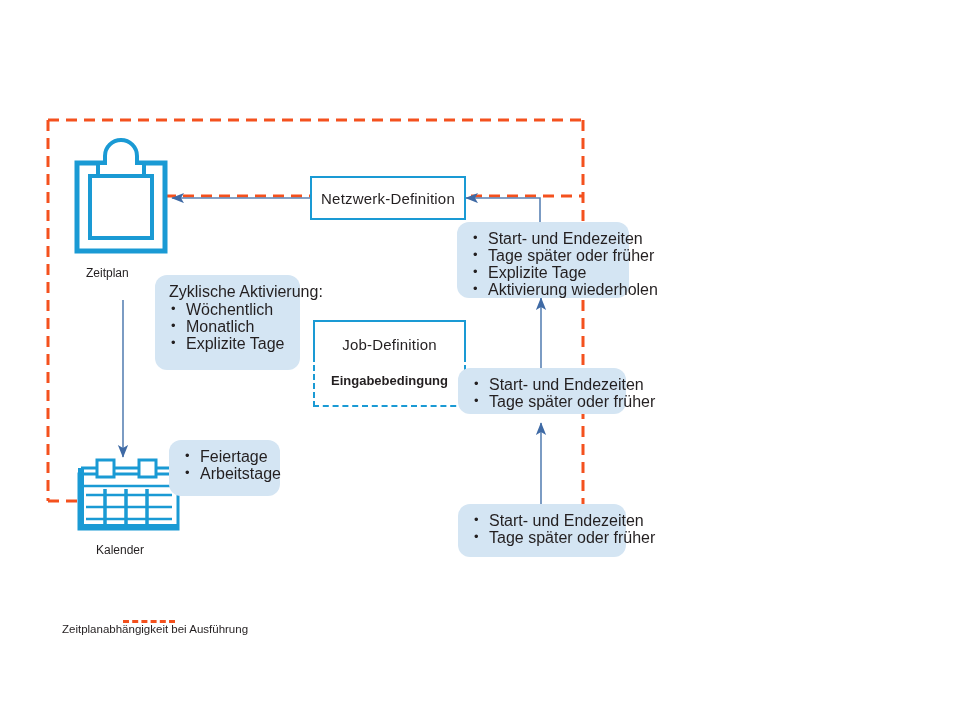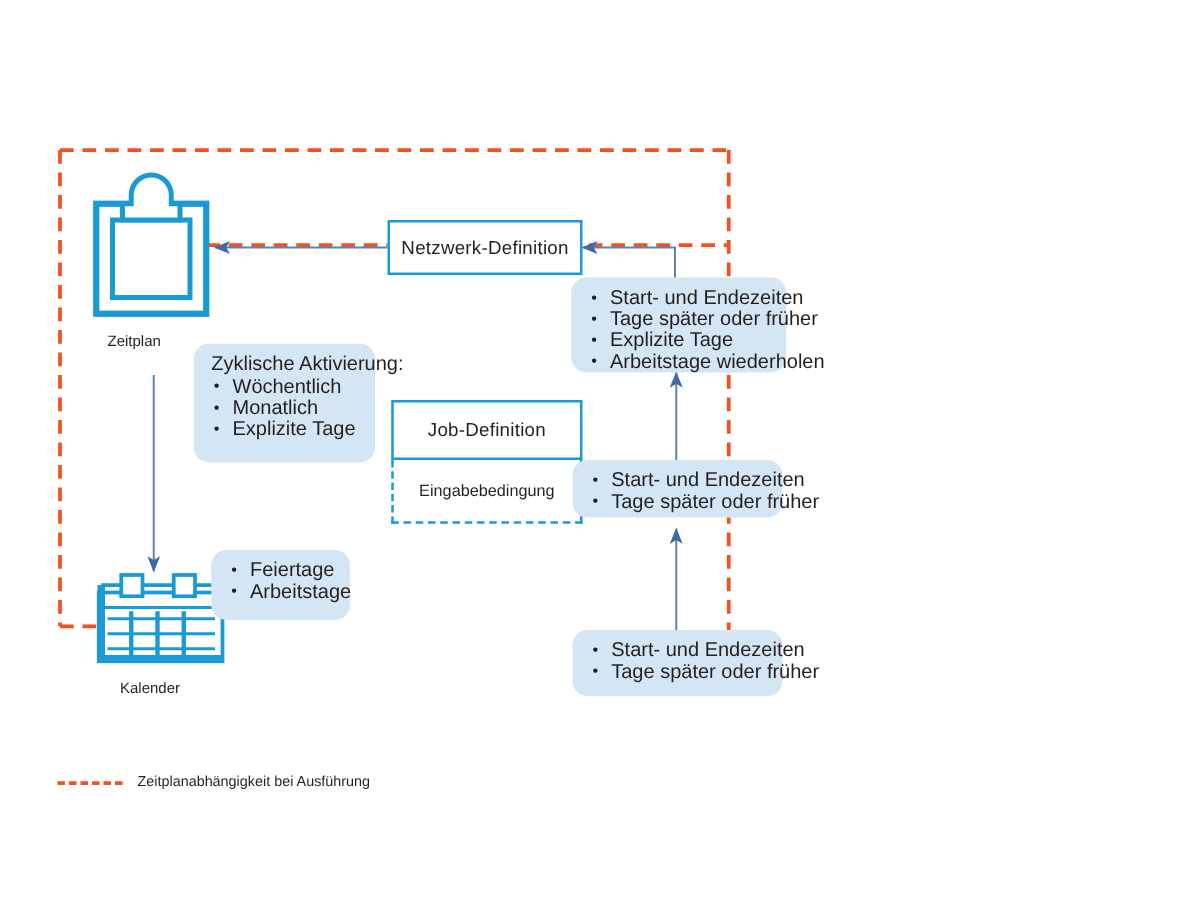--- a/index.html
+++ b/index.html
@@ -186,40 +186,40 @@
   <div class="icon-label" style="left:96px; top:543px;">Kalender</div>
 
   <div class="entity-box" style="left:310px; top:176px; width:156px; height:44px;">
     <span>Netzwerk-Definition</span>
   </div>
 
   <div class="entity-box" style="left:313px; top:320px; width:153px; height:48px;">
     <span>Job-Definition</span>
   </div>
 
-  <div class="entity-sub" style="left:313px; top:368px; width:153px; height:51px;">
+  <div class="entity-sub" style="left:313px; top:356px; width:153px; height:51px;font-weight:bold;">
     <span>Eingabebedingung</span>
   </div>
 
 
   <div class="callout" style="left:155px; top:243px; width:145px; height:95px;margin-top:32px;">
     <div class="c-title">Zyklische Aktivierung:</div>
     <ul>
       <li>Wöchentlich</li>
       <li>Monatlich</li>
       <li>Explizite Tage</li>
     </ul>
   </div>
 
   <div class="callout" style="left:457px; top:222px; width:172px; height:76px;">
     <ul>
       <li>Start- und Endezeiten</li>
       <li>Tage  später oder früher</li>
       <li>Explizite Tage</li>
-      <li>Arbeitstage  wiederholen</li>
+      <li>Aktivierung  wiederholen</li>
     </ul>
   </div>
 
   <div class="callout" style="left:458px; top:368px; width:168px; height:46px;">
     <ul>
       <li>Start- und Endezeiten</li>
       <li>Tage  später oder früher</li>
     </ul>
   </div>
 
@@ -230,18 +230,18 @@
     </ul>
   </div>
 
   <div class="callout" style="left:169px; top:440px; width:111px; height:56px;">
     <ul>
       <li>Feiertage</li>
       <li>Arbeitstage</li>
     </ul>
   </div>
 
-  <div class="legend-row" style="left:46px; top:620px;">
+  <div class="legend-row" style="left:62px; top:620px;flex-direction:column;">
     <span class="legend-swatch"></span>
     <span class="legend-text">Zeitplanabhängigkeit bei Ausführung</span>
   </div>
 
 </div>
 
 </body></html>

